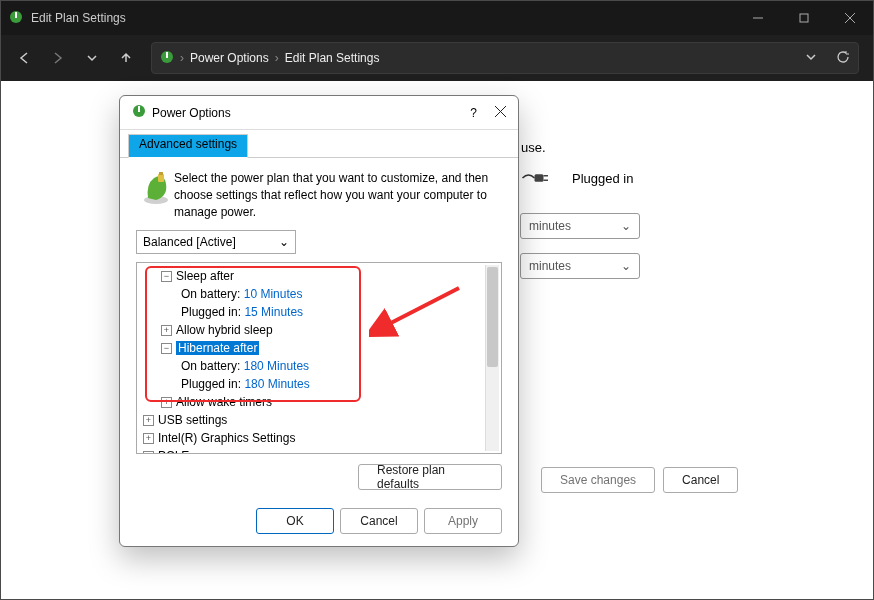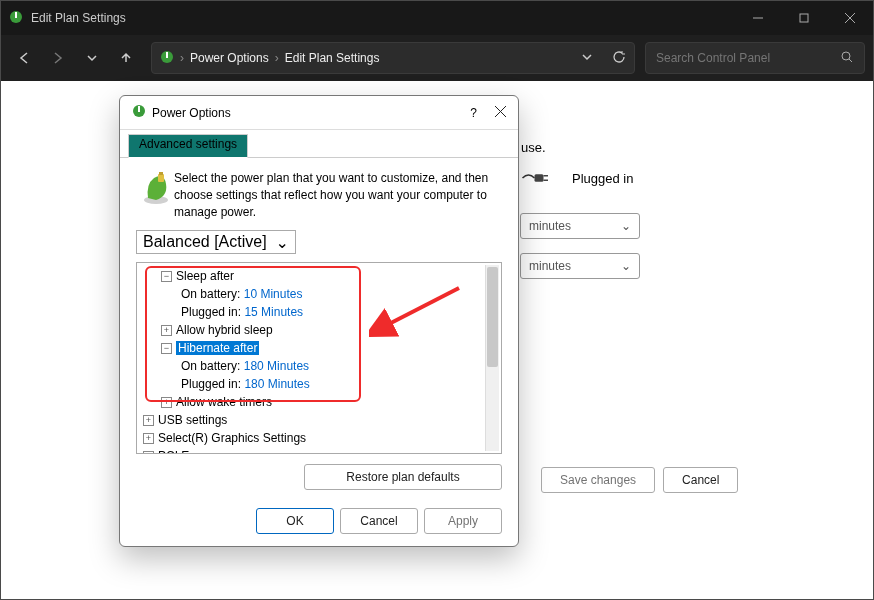--- a/index.html
+++ b/index.html
@@ -33,37 +33,37 @@
   .combo{position:absolute;height:26px;border:1px solid #999;border-radius:3px;background:#fff;display:flex;align-items:center;justify-content:space-between;padding:0 8px;font-size:12px;color:#555}
   .butrow{position:absolute;left:540px;top:386px;display:flex;gap:8px}
   .btn{height:26px;padding:0 18px;border:1px solid #aaa;border-radius:3px;background:#fff;font-size:12px;display:flex;align-items:center;color:#222}
   .btn.dis{color:#737373}
   
   .modal{position:absolute;left:118px;top:94px;width:400px;height:452px;background:#fff;border:1px solid #777;border-radius:6px;box-shadow:0 12px 30px rgba(0,0,0,.25)}
   .mtitle{height:34px;display:flex;align-items:center;padding:0 12px;font-size:12px;border-bottom:1px solid #ddd}
   .mtitle .ic{margin-right:6px}
   .mtitle-sp{flex:1}
   .tabrow{height:28px;display:flex;align-items:flex-end;padding-left:8px;border-bottom:1px solid #ccc}
-  .tab{height:24px;padding:2px 10px 0;font-size:12px;border:1px solid #ccc;border-bottom:1px solid #fff;background:#0f766e;position:relative;top:1px}
+  .tab{height:24px;padding:2px 10px 0;font-size:12px;border:1px solid #ccc;border-bottom:1px solid #fff;background:#0ea5e9;position:relative;top:1px}
   .mblock{display:flex;padding:12px 18px 8px;gap:0}
   .desc{font-size:12px;line-height:1.4}
-  .plan-sel{margin:2px 16px 8px;height:24px;border:1px solid #aaa;display:flex;align-items:center;padding:0 6px;font-size:16px;justify-content:space-between;width:160px}
+  .plan-sel{margin:2px 16px 8px;height:24px;border:1px solid #aaa;display:flex;align-items:center;padding:0 6px;font-size:12px;justify-content:space-between;width:160px}
   .tree-wrap{margin:0 16px;height:192px;border:1px solid #aaa;position:relative;overflow:hidden;background:#fff}
   .tree{position:absolute;left:0;top:0;right:18px;bottom:0;padding:4px 6px;font-size:12px;overflow:hidden}
   .row{display:flex;align-items:center;height:18px;white-space:nowrap}
   .sq{width:11px;height:11px;border:1px solid #888;display:flex;align-items:center;justify-content:center;font-size:9px;line-height:1;color:#555;margin-right:4px;background:#fff}
   .ind1{padding-left:18px}
   .ind2{padding-left:38px}
   .val{color:var(--link)}
   .sel{background:var(--sel);color:#fff;padding:0 2px}
   .redbox{position:absolute;left:8px;top:3px;width:216px;height:136px;border:2px solid var(--red);border-radius:6px;pointer-events:none}
   .scrollbar{position:absolute;right:2px;top:2px;bottom:2px;width:14px;background:#f0f0f0;border-left:1px solid #ddd}
   .thumb{position:absolute;right:1px;left:1px;top:2px;height:100px;background:#c8c8c8;border-radius:2px}
   .restore{margin:10px 16px 0;display:flex;justify-content:flex-end}
-  .restore .btn{width:198px;justify-content:center}
+  .restore .btn{width:144px;justify-content:center}
   .okrow{position:absolute;left:0;right:0;bottom:12px;display:flex;justify-content:flex-end;gap:6px;padding:0 16px}
   .okrow .btn{width:78px;justify-content:center}
   .okrow .prim{border-color:#0067c0}
   
   .arrow{position:absolute;pointer-events:none}
 </style>
 </head>
 <body>
 
 <div class="titlebar">
@@ -125,27 +125,20 @@
     <span class="chev">›</span>
     <span>Edit Plan Settings</span>
     <span class="addr-spacer"></span>
     <span><svg width="10" height="10">
           <path d="M1 3 L5 7 L9 3" stroke="#ccc" fill="none" stroke-width="1.5"></path>
         </svg></span>
     <span style="width:12px"></span>
     <span><svg width="14" height="14">
           <path d="M12 7a5 5 0 1 1-2-4" stroke="#ccc" fill="none" stroke-width="1.3"></path>
           <path d="M10 1 L10 4 L13 4" stroke="#ccc" fill="none"></path>
-        </svg></span>
-  </div>
-  <div class="search">
-    <input placeholder="Search Control Panel" style="">
-    <span><svg width="14" height="14">
-          <circle cx="6" cy="6" r="4" stroke="#aaa" fill="none"></circle>
-          <line x1="9" y1="9" x2="12" y2="12" stroke="#aaa"></line>
         </svg></span>
   </div>
 </div>
 
 <div class="page">
   <span class="bg-label" style="left:520px;top:59px">use.</span>
   <div class="plug-row" style="top:88px">
     <svg viewBox="0 0 40 20">
         <path d="M2 10 Q 10 2 18 10" stroke="#333" fill="none" stroke-width="2"></path>
         <rect x="18" y="5" width="12" height="10" rx="2" fill="#444"></rect>
@@ -222,21 +215,21 @@
       <div class="row ind1">
           <span class="sq">+</span>
           <span>Allow wake timers</span>
         </div>
       <div class="row">
           <span class="sq">+</span>
           <span>USB settings</span>
         </div>
       <div class="row">
           <span class="sq">+</span>
-          <span>Select(R) Graphics Settings</span>
+          <span>Intel(R) Graphics Settings</span>
         </div>
       <div class="row">
           <span class="sq">+</span>
           <span>PCI Express</span>
         </div>
     </div>
     <div class="redbox"></div>
     <div class="scrollbar">
         <div class="thumb"></div>
       </div>

